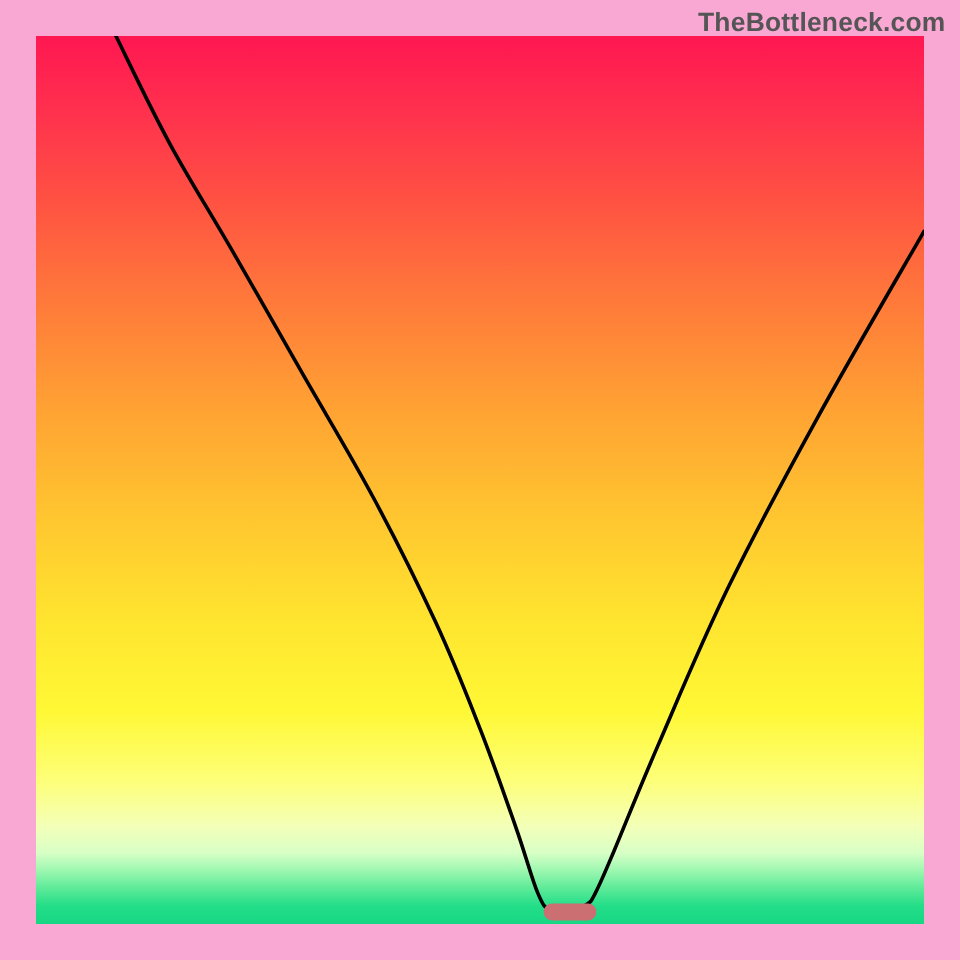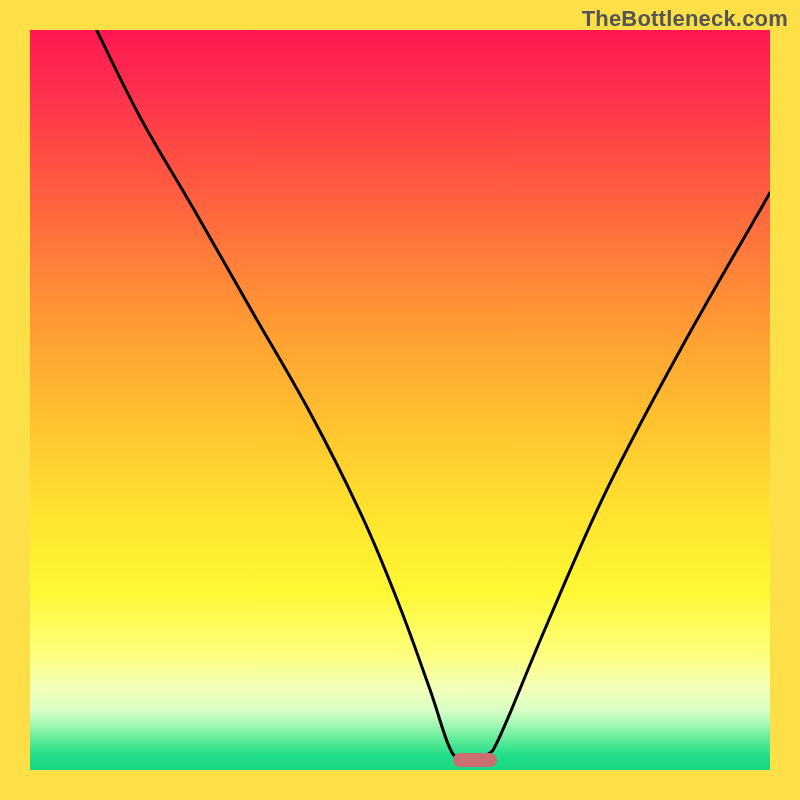--- a/index.html
+++ b/index.html
@@ -7,21 +7,21 @@
     padding: 0;
     width: 800px;
     height: 800px;
     background: #000;
     overflow: hidden;
   }
   .container {
     position: relative;
     width: 800px;
     height: 800px;
-    background: #fde047;
+    background: #f9a8d4;
   }
   .watermark {
     position: absolute;
     top: 6px;
     right: 12px;
     color: #555;
     font-family: Arial, Helvetica, sans-serif;
     font-size: 22px;
     font-weight: 600;
     letter-spacing: 0.2px;

